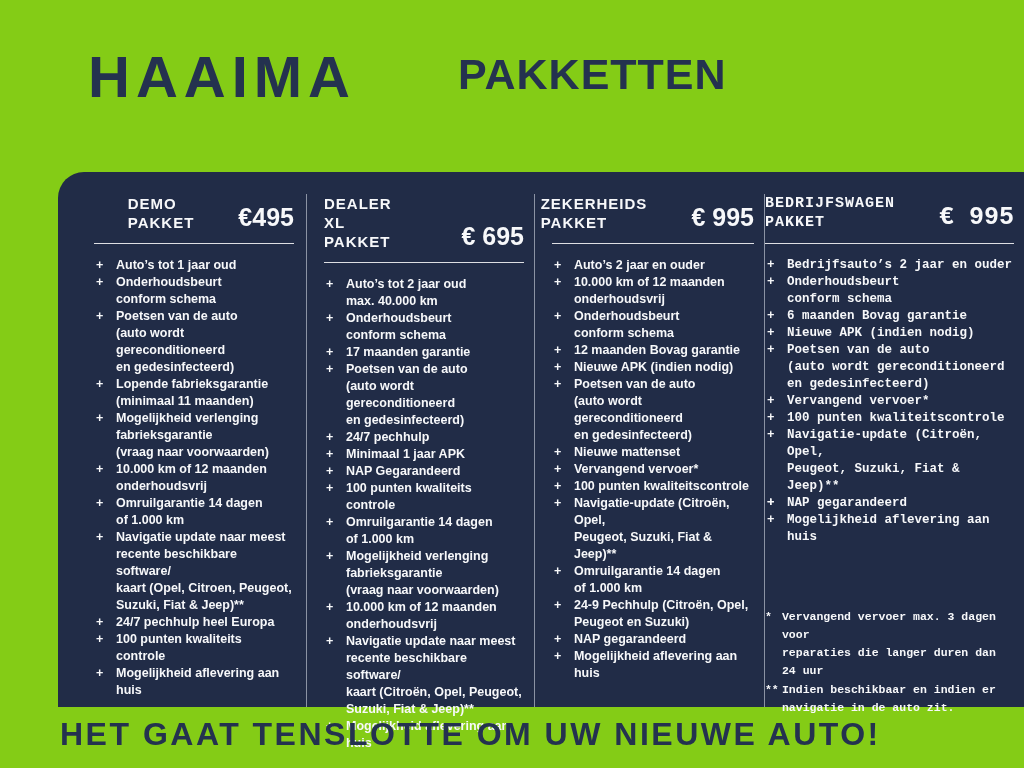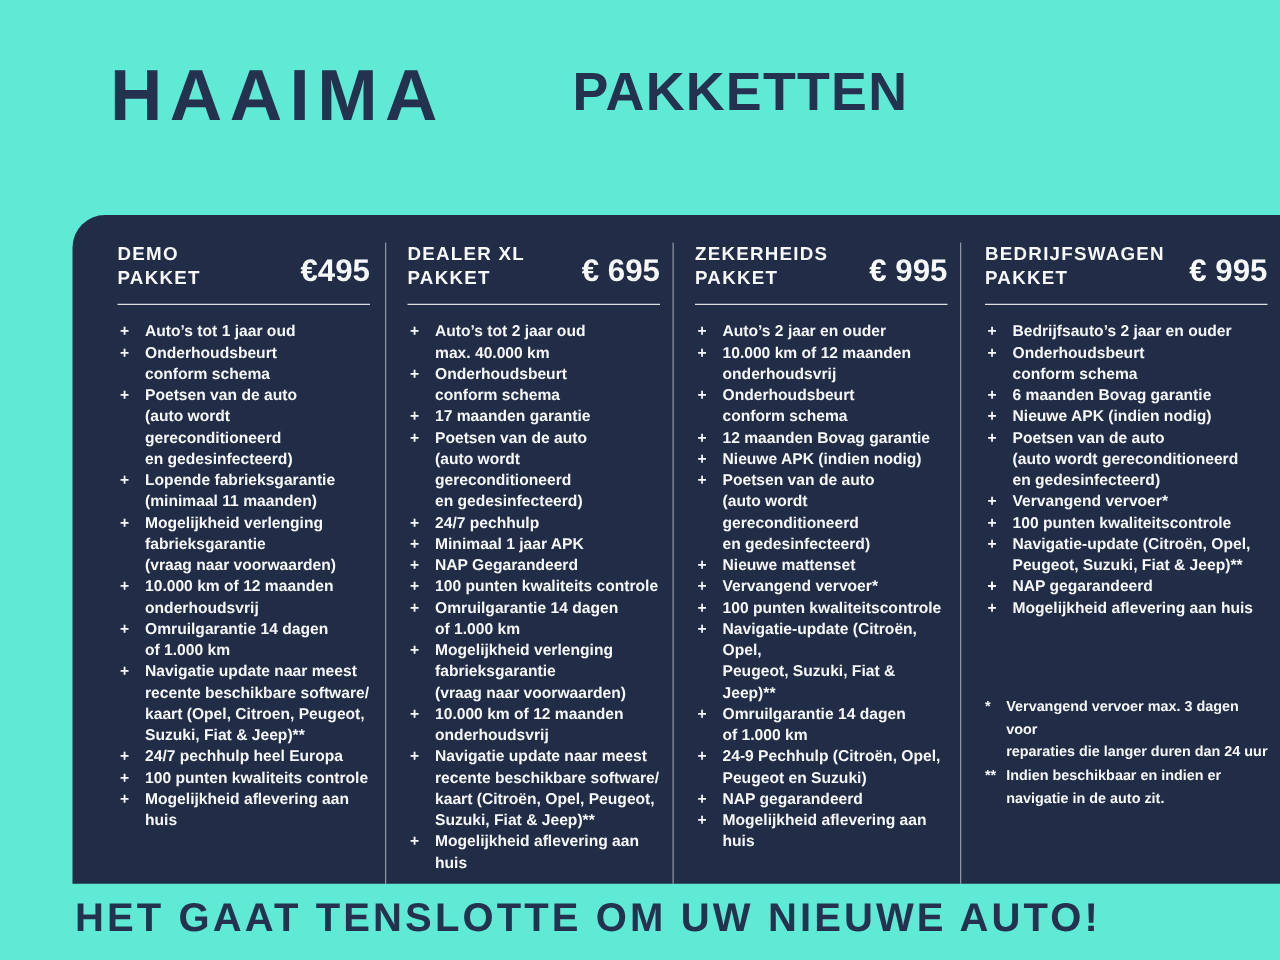--- a/index.html
+++ b/index.html
@@ -1,33 +1,33 @@
 <!DOCTYPE html>
 <html><head>
 <meta charset="utf-8">
 <style>
   html,body{margin:0;padding:0;}
   body{font-family:"Liberation Sans","DejaVu Sans",sans-serif;}
-  .page{position:relative;width:1024px;height:768px;background:#5eead4;overflow:hidden;}
+  .page{position:relative;width:1024px;height:768px;background:#84cc16;overflow:hidden;}
 
   
   .brand{position:absolute;left:88px;top:50px;color:#24324f;}
   .brand-name{font-size:58px;font-weight:800;letter-spacing:6px;line-height:54px;}
   .brand-sub{font-size:25px;font-weight:400;letter-spacing:2.5px;line-height:30px;margin-top:6px;color:#2b3850;}
   .title{position:absolute;left:458px;top:52px;color:#24324f;font-weight:800;font-size:43px;line-height:45px;letter-spacing:1px;}
 
   
   .panel{position:absolute;left:58px;top:172px;right:0;height:535px;background:#212c47;
          border-top-left-radius:26px;display:flex;box-sizing:border-box;padding-top:22px;}
   .col{box-sizing:border-box;color:#f7f8fa;}
   .col-1{width:250px;padding-left:36px;padding-right:12px;}
   .col-2,.col-3{width:230px;padding-left:17px;padding-right:10px;border-left:1px solid rgba(197,203,215,.65);}
-  .col-4{flex:1;padding-left:19px;padding-right:10px;border-left:1px solid rgba(197,203,215,.65);}
+  .col-4{flex:1;padding-left:0;padding-right:10px;border-left:1px solid rgba(197,203,215,.65);font-family:Liberation Mono, monospace;}
 
-  .col-head{display:flex;justify-content:space-between;align-items:flex-end;}
+  .col-head{display:flex;justify-content:flex-end;align-items:flex-end;gap:44px;}
   .pkg-name{font-size:15px;font-weight:bold;letter-spacing:1px;line-height:19px;text-transform:uppercase;}
   .pkg-price{font-size:25px;font-weight:bold;white-space:nowrap;}
   .col-rule{border:none;border-top:1px solid rgba(255,255,255,.85);margin:11px 0 0 0;}
 
   ul.pkg-list{list-style:none;margin:13px 0 0 0;padding:0;}
   .pkg-item{position:relative;padding-left:22px;font-size:12.5px;line-height:17px;font-weight:bold;}
   .pkg-item .plus{position:absolute;left:2px;top:0;}
   .item-text{white-space:pre-line;}
 
   .footnotes{margin-top:62px;}

